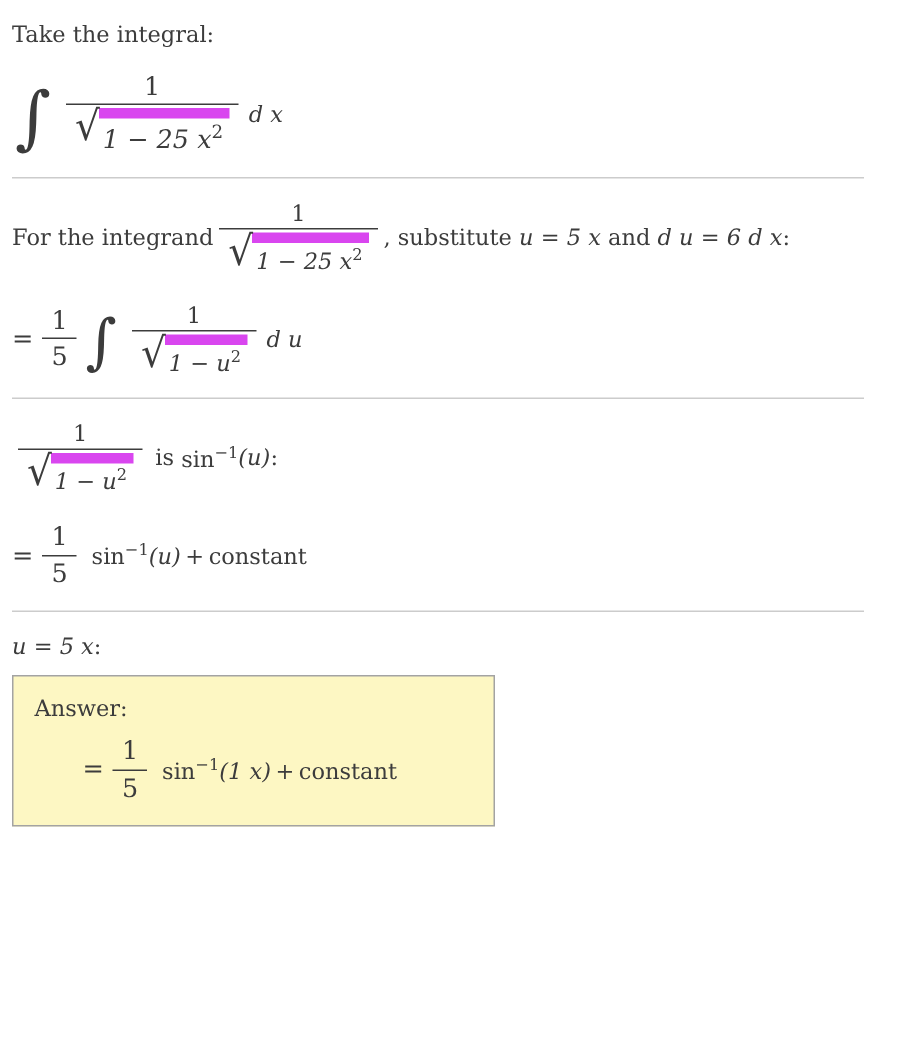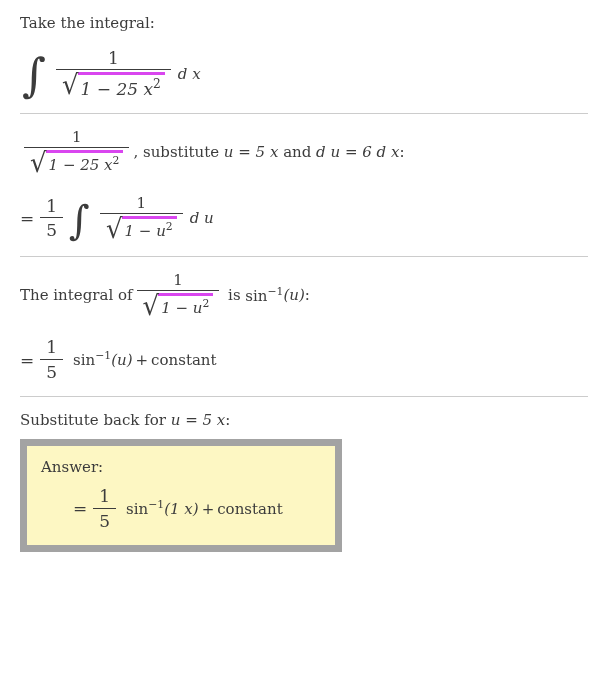--- a/index.html
+++ b/index.html
@@ -13,21 +13,21 @@
     font-family: "DejaVu Serif", serif;
     color: #3c3c3c;
     font-size: 15px;
     overflow: hidden;
   }
   .page {
     width: 600px;
     height: 694px;
     position: relative;
     box-sizing: border-box;
-    padding: 0 20px;
+    padding: 0 8px;
   }
   .step {
     padding-top: 14px;
   }
   .divider {
     border: none;
     border-top: 1px solid #cccccc;
     margin: 14px 0 0 0;
     width: 568px;
   }
@@ -75,21 +75,21 @@
   }
   .sqrt .radsign {
     font-size: 26px;
     line-height: 1;
     display: inline-block;
     transform: scaleY(1.05);
     margin-right: -1px;
     font-style: normal;
   }
   .sqrt .radicand {
-    border-top: 3px solid #d946ef;
+    border-top: 7px solid #d946ef;
     padding: 2px 4px 0 3px;
     display: inline-block;
   }
   .intsign {
     font-size: 46px;
     line-height: 0.8;
     font-family: "DejaVu Serif", serif;
     font-style: normal;
     display: inline-block;
     padding: 0 6px 0 2px;
@@ -109,21 +109,21 @@
     margin: 0;
     padding: 0;
   }
   .eq-head {
     font-size: 17px;
     padding-right: 2px;
   }
   .spaced { padding: 0 3px; }
   .answer-box {
     background: #fdf7c3;
-    border: 7px solid #a3a3a3;
+    border: 1px solid #a3a3a3;
     width: 322px;
     box-sizing: border-box;
     padding: 12px 14px 14px 14px;
     margin-top: 10px;
   }
   .answer-label {
     font-size: 15px;
     margin-bottom: 10px;
   }
   .answer-line {
@@ -154,20 +154,21 @@
         </span>
       </span>
       <span class="math spaced">d x</span>
     </div>
   </div>
 
   <hr class="divider">
 
   <div class="step">
     <div class="line">
+      <span class="text">For the integrand</span>
       <span class="frac">
         <span class="num upright">1</span>
         <span class="bar"></span>
         <span class="den">
           <span class="sqrt">
             <span class="radsign">√</span>
             <span class="radicand math"><span>1 − 25 x</span><sup class="expup">2</sup></span>
           </span>
         </span>
       </span>
@@ -197,21 +198,20 @@
         </span>
       </span>
       <span class="math spaced">d u</span>
     </div>
   </div>
 
   <hr class="divider">
 
   <div class="step">
     <div class="line">
-      <span class="text">The integral of</span>
       <span class="frac">
         <span class="num upright">1</span>
         <span class="bar"></span>
         <span class="den">
           <span class="sqrt">
             <span class="radsign">√</span>
             <span class="radicand math"><span>1 − u</span><sup class="expup">2</sup></span>
           </span>
         </span>
       </span>
@@ -232,21 +232,20 @@
       <span class="math">(u)</span>
       <span class="upright spaced">+</span>
       <span class="upright">constant</span>
     </div>
   </div>
 
   <hr class="divider">
 
   <div class="step">
     <div class="line">
-      <span class="text">Substitute back for </span>
       <span class="math">u = 5 x</span>
       <span class="text">:</span>
     </div>
 
     <div class="answer-box">
       <div class="answer-label">Answer:</div>
       <div class="line answer-line">
         <span class="eq-head math">=</span>
         <span class="frac big-frac">
           <span class="num upright">1</span>

